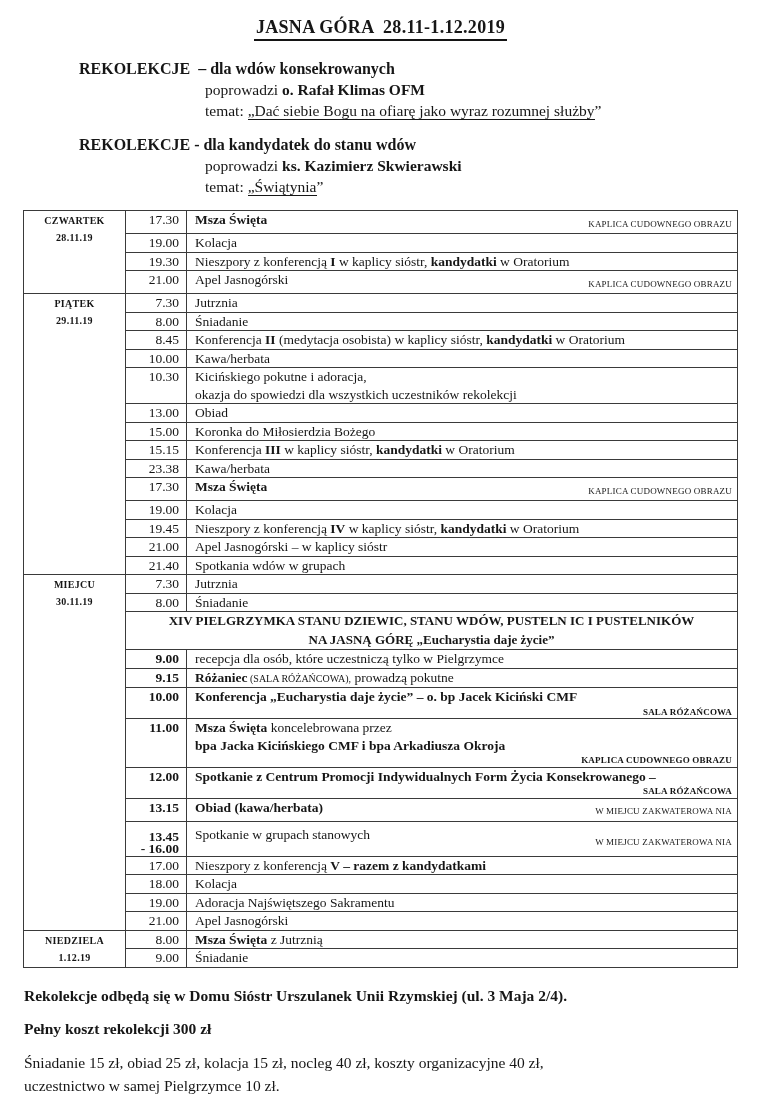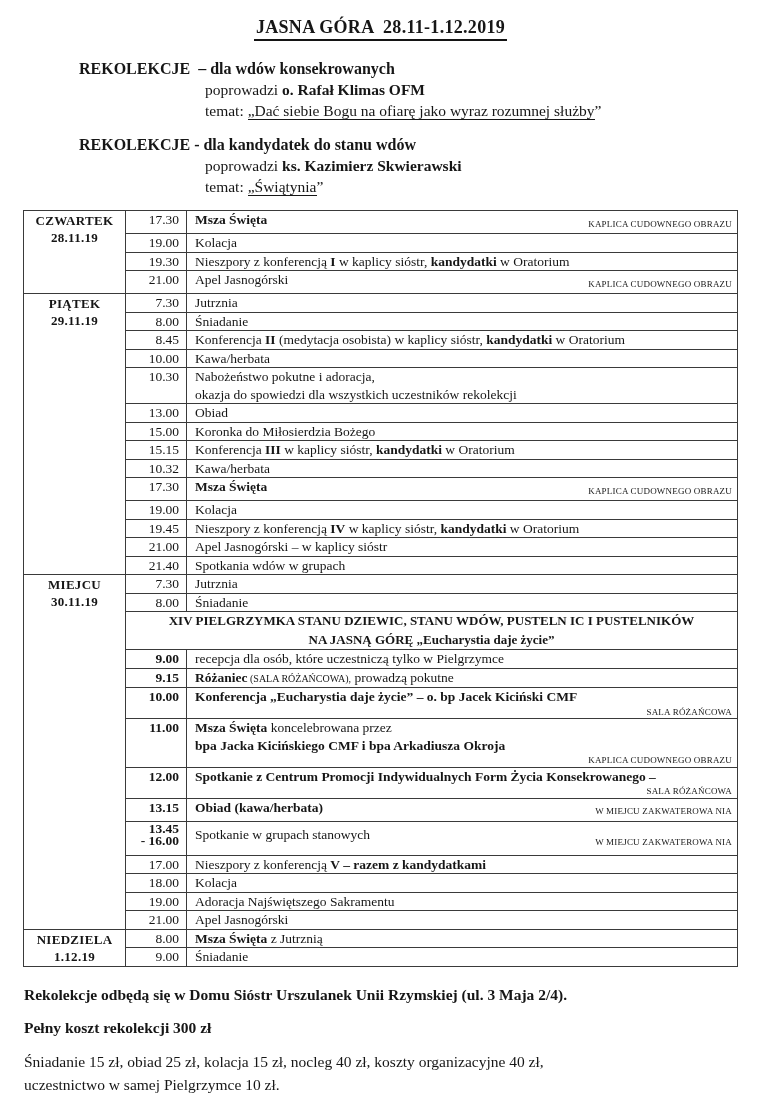--- a/index.html
+++ b/index.html
@@ -20,33 +20,33 @@
   .retreat-heading{font-size:16px;font-weight:bold;margin-left:56px;line-height:21px;white-space:pre;}
   .retreat-line{font-size:15.5px;margin-left:182px;line-height:21px;}
   .retreat-line .b{font-weight:bold;}
   .theme-quote{border-bottom:1.5px solid #161616;padding-bottom:0;}
 
   
   table.sched{border-collapse:collapse;width:715px;margin-top:13px;table-layout:fixed;}
   .sched td{border:1px solid #3a3a3a;vertical-align:top;}
   .day-cell{
     width:99px;text-align:center;vertical-align:middle;
-    font-weight:bold;font-size:13px;line-height:17px;letter-spacing:.3px;
+    font-weight:bold;font-size:10px;line-height:17px;letter-spacing:.3px;
   }
   .time-cell{width:51px;text-align:right;padding:0 7px 0 2px;font-size:13.5px;line-height:17.5px;}
   .time-cell.bt{font-weight:bold;}
   .event-cell{padding:0 5px 0 8px;font-size:13.5px;line-height:17.5px;}
   .cline{min-height:17.5px;}
   .cline .loc{float:right;font-size:9px;letter-spacing:.2px;margin-top:4.5px;white-space:nowrap;}
-  .cline.loc-only{line-height:12.5px;min-height:12.5px;}
+  .cline.loc-only{line-height:12.5px;min-height:12.5px;font-weight:bold;}
   .cline.loc-only .loc{margin-top:0;}
   .banner-cell{text-align:center;font-weight:bold;font-size:13px;line-height:18.5px;padding:0 4px;margin-top:28px;}
   .b{font-weight:bold;}
   .sc{font-size:10px;}
-  tr.dual .time-cell{line-height:12.5px;padding-top:1px;}
+  tr.dual .time-cell{line-height:12.5px;padding-top:9px;}
   tr.dual .cline{line-height:25px;min-height:25px;}
   tr.dual .cline .loc{margin-top:8px;}
 
   
   .footer{margin-top:17px;}
   .f-venue,.f-cost{font-weight:bold;font-size:15.5px;margin:0 0 12px 1px;line-height:21px;}
   .f-details{font-size:15.5px;margin:0 0 0 1px;line-height:23px;}
 </style>
 </head>
 <body>
@@ -154,21 +154,21 @@
           </td>
           <td class="event-cell">
             <div class="cline"><span>Kawa/herbata</span></div>
           </td>
         </tr>
         <tr>
           <td class="time-cell">
             <div>10.30</div>
           </td>
           <td class="event-cell">
-            <div class="cline"><span>Nabożeństwo pokutne i adoracja,</span></div>
+            <div class="cline"><span>Kicińskiego pokutne i adoracja,</span></div>
             <div class="cline"><span>okazja do spowiedzi dla wszystkich uczestników rekolekcji</span></div>
           </td>
         </tr>
         <tr>
           <td class="time-cell">
             <div>13.00</div>
           </td>
           <td class="event-cell">
             <div class="cline"><span>Obiad</span></div>
           </td>
@@ -184,21 +184,21 @@
         <tr>
           <td class="time-cell">
             <div>15.15</div>
           </td>
           <td class="event-cell">
             <div class="cline"><span>Konferencja </span><span class="b ">III</span><span> w kaplicy sióstr, </span><span class="b ">kandydatki</span><span>  w Oratorium</span></div>
           </td>
         </tr>
         <tr>
           <td class="time-cell">
-            <div>10.32</div>
+            <div>23.38</div>
           </td>
           <td class="event-cell">
             <div class="cline"><span>Kawa/herbata</span></div>
           </td>
         </tr>
         <tr>
           <td class="time-cell">
             <div>17.30</div>
           </td>
           <td class="event-cell">

